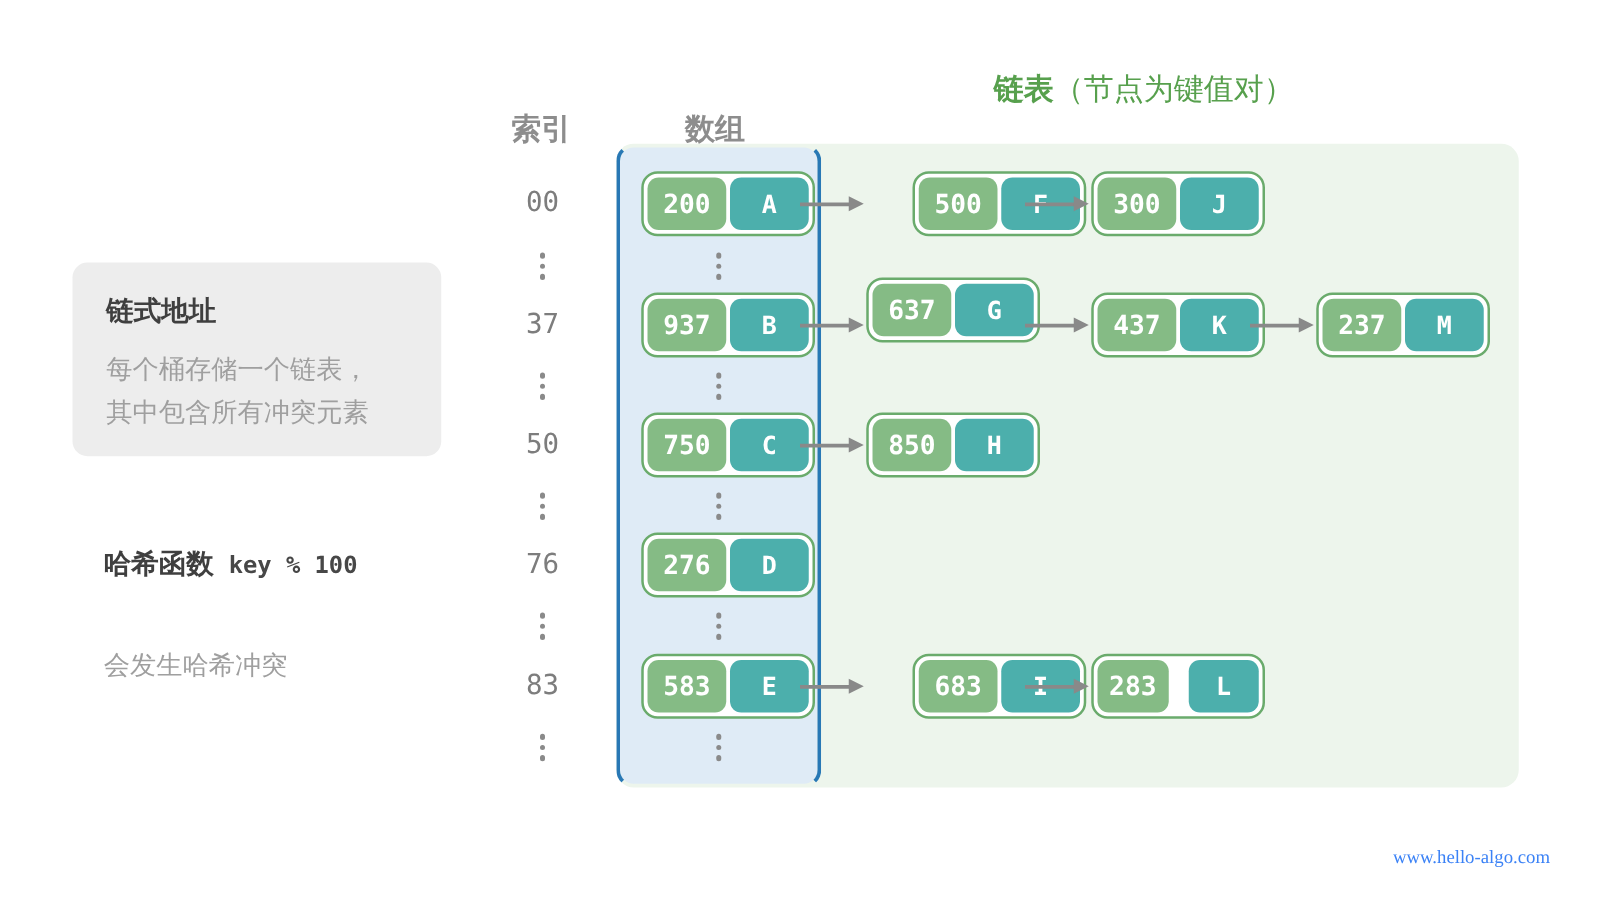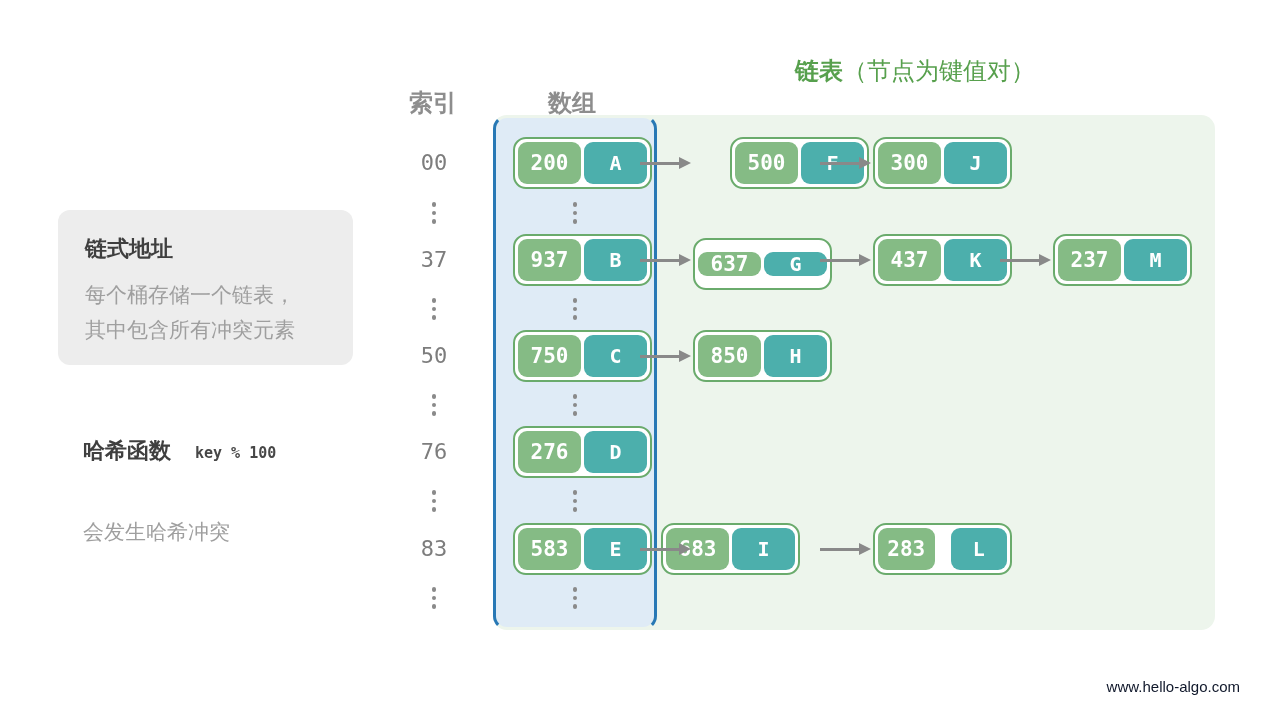--- a/index.html
+++ b/index.html
@@ -54,27 +54,27 @@
     border-left:12px solid #898989;
   }
   
   .info-box{
     left:58px;top:210px;width:295px;height:155px;background:#ededed;border-radius:12px;
   }
   .info-title{left:85px;top:234px;font-size:22px;font-weight:700;color:#3f3f3f;}
   .info-line{font-size:21px;color:#9f9f9f;white-space:nowrap;}
   
   .hash-title{left:83px;top:436px;font-size:22px;font-weight:700;color:#3f3f3f;white-space:nowrap;}
-  .hash-formula{font-family:"DejaVu Sans Mono",monospace;font-size:15px;font-weight:700;color:#474747;margin-left:24px;}
+  .hash-formula{font-family:"DejaVu Sans Mono",monospace;font-size:19px;font-weight:700;color:#474747;margin-left:12px;}
   .hash-line{font-size:21px;color:#9f9f9f;white-space:nowrap;}
   .hash-line .code{font-family:"DejaVu Sans Mono",monospace;font-size:20px;}
   
   .watermark{
-    right:40px;top:678px;font-family:Liberation Sans, sans-serif;
-    font-size:15px;color:#0f172a;
+    right:40px;top:678px;font-family:Liberation Serif, serif;
+    font-size:15px;color:#3b82f6;
   }
 </style>
 </head>
 <body>
 
 <div id="canvas">
 
   <div class="abs col-header" style="left:393px;top:55px;width:80px;">索引</div>
   <div class="abs col-header" style="left:532px;top:55px;width:80px;">数组</div>
   <div class="abs list-header" style="left:795px;top:55px;">
@@ -118,21 +118,21 @@
       </div>
       <div class="abs index-label" style="left:399px;top:247px;">37</div>
       <div class="abs node" style="left:513px;top:234px;">
         <div class="cell key" style="">937</div>
         <div class="cell val" style="">B</div>
       </div>
       <div class="abs arrow" style="left:640px;top:253.5px;width:51px;">
         <div class="shaft" style="width:41px;"></div>
         <div class="head" style="left:39px;"></div>
       </div>
-      <div class="abs node" style="left:693px;top:238px;align-items:center;">
+      <div class="abs node" style="left:693px;top:222px;">
         <div class="cell key" style="">637</div>
         <div class="cell val" style="">G</div>
       </div>
       <div class="abs arrow" style="left:820px;top:253.5px;width:51px;">
         <div class="shaft" style="width:41px;"></div>
         <div class="head" style="left:39px;"></div>
       </div>
       <div class="abs node" style="left:873px;top:234px;">
         <div class="cell key" style="">437</div>
         <div class="cell val" style="">K</div>
@@ -195,21 +195,21 @@
       </div>
       <div class="abs index-label" style="left:399px;top:536px;">83</div>
       <div class="abs node" style="left:513px;top:523px;">
         <div class="cell key" style="">583</div>
         <div class="cell val" style="">E</div>
       </div>
       <div class="abs arrow" style="left:640px;top:542.5px;width:51px;">
         <div class="shaft" style="width:41px;"></div>
         <div class="head" style="left:39px;"></div>
       </div>
-      <div class="abs node" style="left:661px;top:523px;">
+      <div class="abs node" style="left:730px;top:523px;">
         <div class="cell key" style="">683</div>
         <div class="cell val" style="">I</div>
       </div>
       <div class="abs arrow" style="left:820px;top:542.5px;width:51px;">
         <div class="shaft" style="width:41px;"></div>
         <div class="head" style="left:39px;"></div>
       </div>
       <div class="abs node" style="left:873px;top:523px;gap:16px;">
         <div class="cell key" style="">283</div>
         <div class="cell val" style="">L</div>

